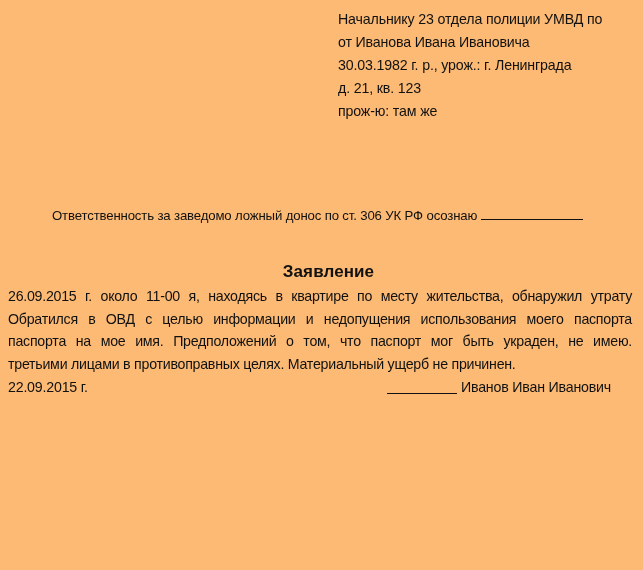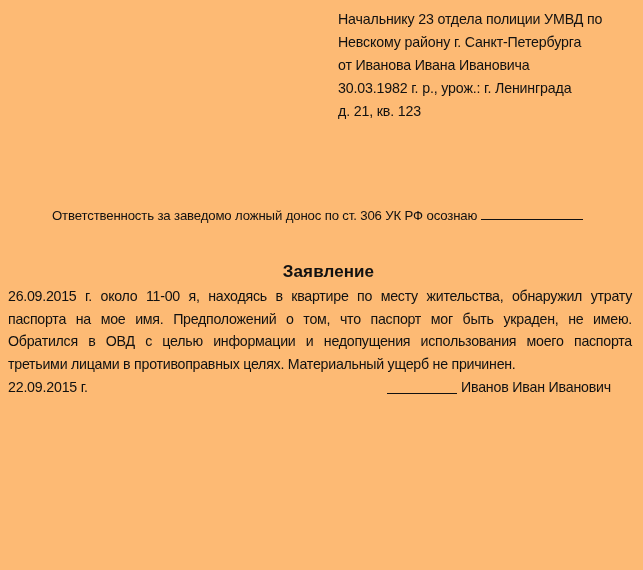--- a/index.html
+++ b/index.html
@@ -117,38 +117,38 @@
       white-space: nowrap;
     }
   </style>
 </head>
 <body>
 
 <div class="page">
 
   <div class="addressee">
     <span class="line">Начальнику 23 отдела полиции УМВД по</span>
-    <span class="line">Невскому району г. Санкт-Петербурга</span>
     <span class="line">от Иванова Ивана Ивановича</span>
     <span class="line">30.03.1982 г. р., урож.: г. Ленинграда</span>
     <span class="line">д. 21, кв. 123</span>
+    <span class="line">прож-ю: там же</span>
   </div>
 
   <div class="liability">
     <span>Ответственность за заведомо ложный донос по ст. 306 УК РФ осознаю</span><span class="blank-line"></span>
   </div>
 
   <div class="title">
     <span>Заявление</span>
   </div>
 
   <div class="body-text">
     <span class="para-line">26.09.2015 г. около 11-00 я, находясь в квартире по месту жительства, обнаружил утрату</span>
+    <span class="para-line">Обратился в ОВД с целью информации и недопущения использования моего паспорта</span>
     <span class="para-line">паспорта на мое имя. Предположений о том, что паспорт мог быть украден, не имею.</span>
-    <span class="para-line">Обратился в ОВД с целью информации и недопущения использования моего паспорта</span>
     <span class="para-line last">третьими лицами в противоправных целях. Материальный ущерб не причинен.</span>
   </div>
 
   <div class="footer">
     <span class="date">22.09.2015 г.</span>
     <span class="sign-line"></span>
     <span class="signer">Иванов Иван Иванович</span>
   </div>
 
 </div>

